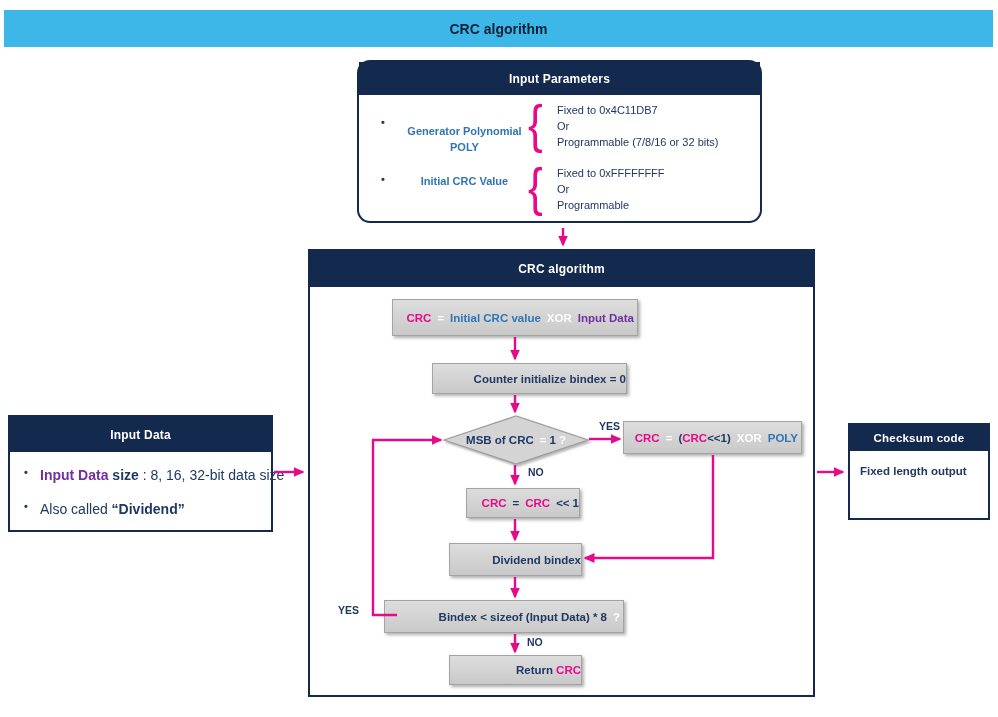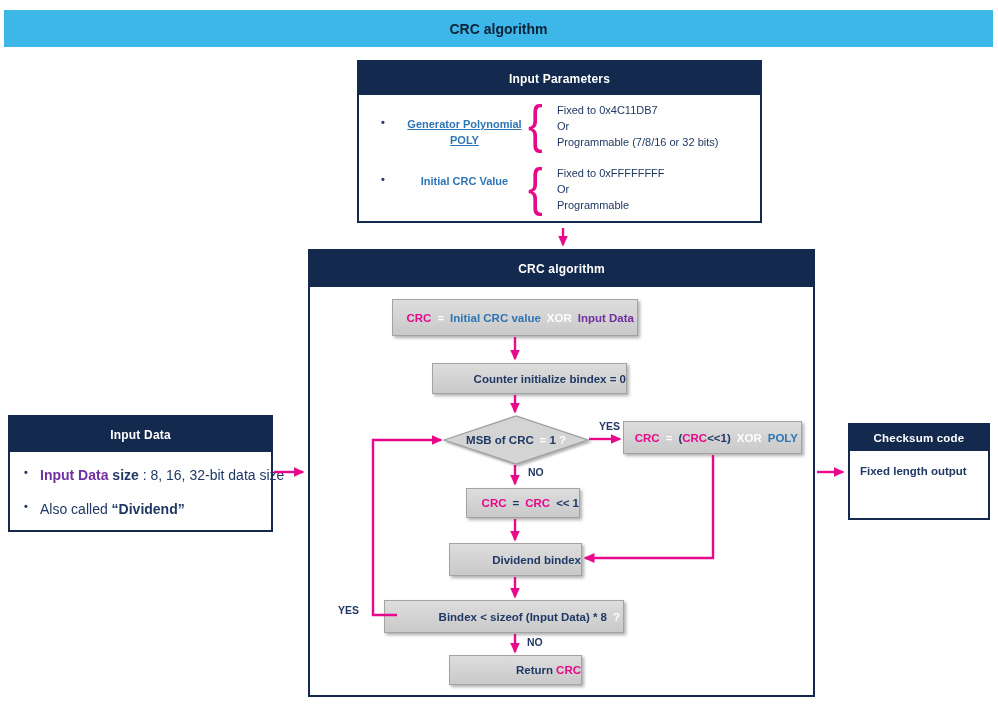--- a/index.html
+++ b/index.html
@@ -49,26 +49,26 @@
 </style>
 </head>
 <body>
 
 <div id="stage">
 
   <div class="abs banner" style="left:4px;top:10px;width:989px;height:37px;">
     <span>CRC algorithm</span>
   </div>
 
-  <div class="abs panel" style="left:357px;top:60px;width:405px;height:163px;">
+  <div class="abs panel" style="left:357px;top:60px;width:405px;height:163px;border-radius:13px;">
     <div class="panel-header" style="height:33px;">
       <span>Input Parameters</span>
     </div>
     <span class="abs bullet" style="left:22px;top:54px;">•</span>
-    <div class="abs ip-label" style="left:33px;top:55px;width:145px;text-decoration:underline;">
+    <div class="abs ip-label" style="left:33px;top:62px;width:145px;">
       <div>Generator Polynomial</div>
       <div>POLY</div>
     </div>
     <div class="abs brace" style="left:169px;top:36px;">{</div>
     <div class="abs ip-options" style="left:198px;top:40px;">
       <div>Fixed to 0x4C11DB7</div>
       <div>Or</div>
       <div>Programmable (7/8/16 or 32 bits)</div>
     </div>
     <span class="abs bullet" style="left:22px;top:111px;">•</span>

